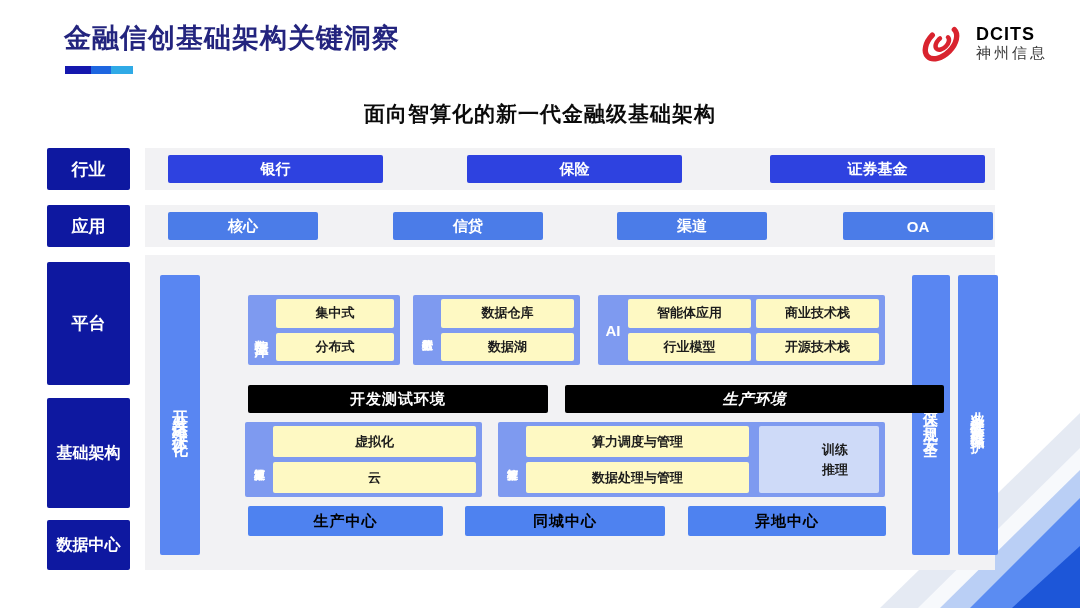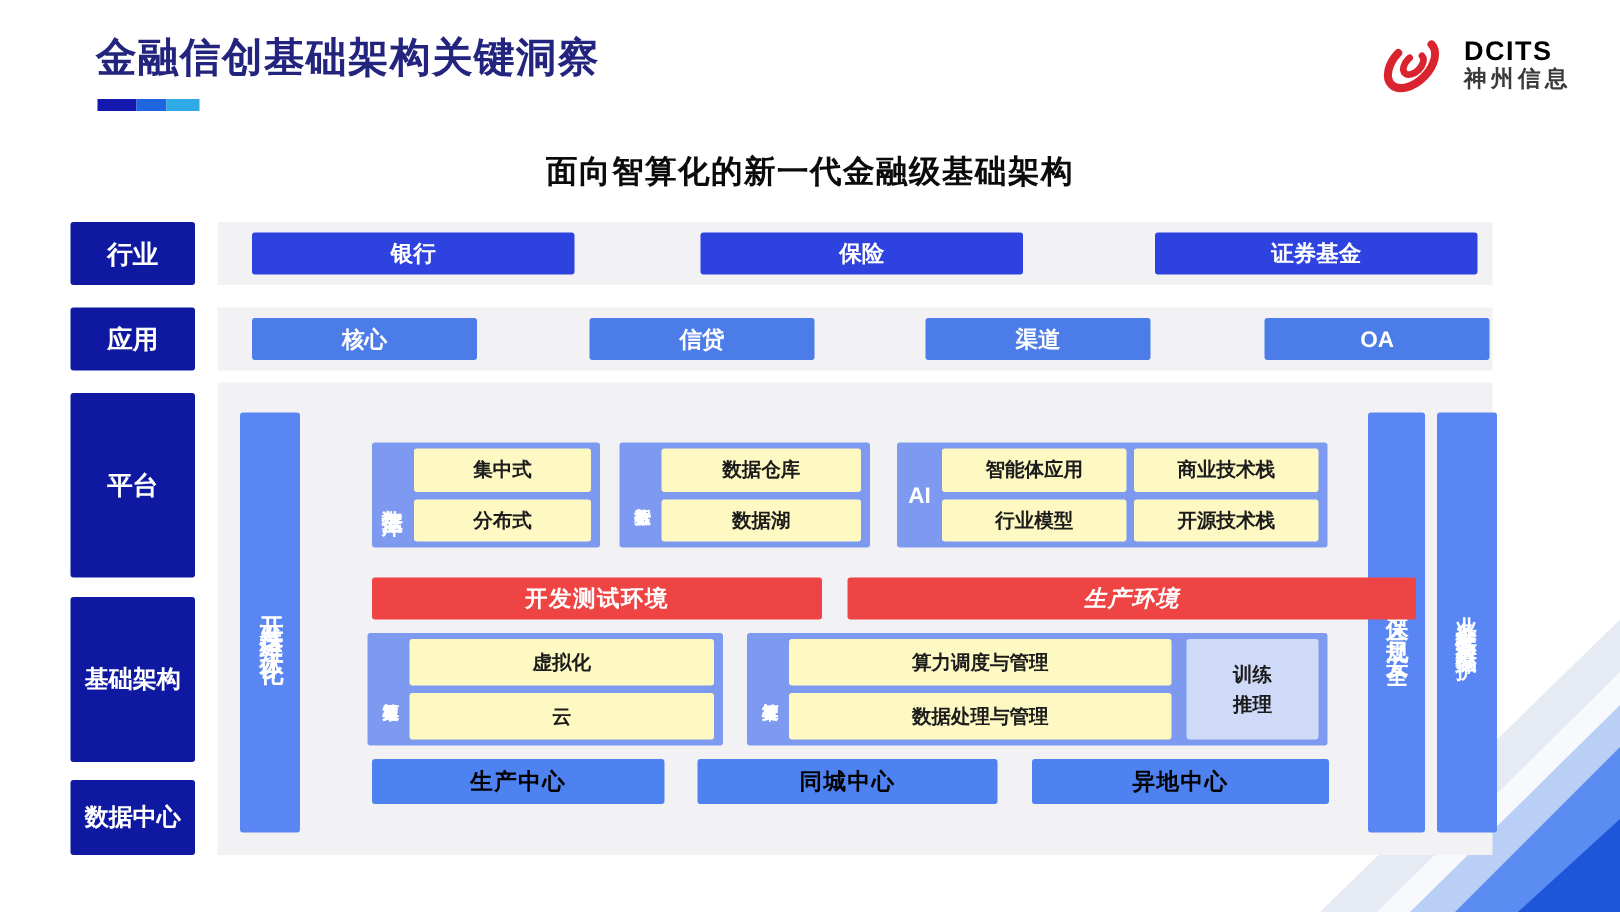--- a/index.html
+++ b/index.html
@@ -5,21 +5,21 @@
   html,body{margin:0;padding:0;}
   .page{position:relative;width:1080px;height:608px;background:#ffffff;overflow:hidden;
         font-family:"Liberation Sans","DejaVu Sans",sans-serif;}
   
   .title{position:absolute;left:64px;top:20px;font-size:27px;font-weight:bold;color:#23247e;letter-spacing:1px;}
   .title-underline{position:absolute;left:65px;top:66px;height:8px;display:flex;}
   .u1{width:26px;background:#1518ae;} .u2{width:20px;background:#1e66e0;} .u3{width:22px;background:#30aae6;}
   .logo{position:absolute;right:32px;top:16px;display:flex;align-items:center;gap:8px;}
   .logo-text{display:flex;flex-direction:column;line-height:1.1;}
   .logo-en{color:#000000;font-size:18px;font-weight:bold;letter-spacing:1px;}
-  .logo-cn{color:#3a3a3a;font-size:15px;font-weight:bold;letter-spacing:3px;}
+  .logo-cn{color:#3a3a3a;font-size:15px;font-weight:normal;letter-spacing:3px;}
   .diagram-title{position:absolute;left:0;top:100px;width:1080px;text-align:center;
                  font-size:21px;font-weight:bold;color:#0b0b0b;letter-spacing:1px;}
   
   .deco{position:absolute;right:0;bottom:0;}
   
   .rowlabel{position:absolute;left:47px;width:83px;background:#0e18a0;color:#fff;font-weight:bold;
             display:flex;align-items:center;justify-content:center;border-radius:2px;}
   .l-industry{top:148px;height:42px;font-size:17px;}
   .l-app{top:205px;height:42px;font-size:17px;}
   .l-platform{top:262px;height:123px;font-size:17px;}
@@ -47,30 +47,30 @@
   .gl3{font-size:14px;letter-spacing:1px;}
   .gl4{font-size:11px;letter-spacing:0;}
   .glh{font-size:15px;flex:0 0 30px;}
   .gcol{flex:1;display:flex;flex-direction:column;gap:5px;margin:4px 6px 4px 0;}
   .chip{flex:1;background:#fef9c3;color:#1c1c1c;font-weight:bold;font-size:13px;border-radius:2px;
         display:flex;align-items:center;justify-content:center;}
   .g-db{left:103px;top:40px;width:152px;height:70px;}
   .g-ana{left:268px;top:40px;width:167px;height:70px;}
   .g-ai{left:453px;top:40px;width:287px;height:70px;}
   .ggrid{flex:1;display:grid;grid-template-columns:1fr 1fr;gap:5px;margin:4px 6px 4px 0;}
-  .env{position:absolute;top:130px;height:28px;background:#ef4444;color:#fff;font-weight:bold;font-size:15px;
+  .env{position:absolute;top:130px;height:28px;background:#000000;color:#fff;font-weight:bold;font-size:15px;
        display:flex;align-items:center;justify-content:center;border-radius:2px;letter-spacing:1px;}
   .env1{left:103px;width:300px;}
   .env2{left:420px;width:379px;font-style:italic;}
   .g-gen{left:100px;top:167px;width:237px;height:75px;}
   .g-int{left:353px;top:167px;width:387px;height:75px;}
   .grow{flex:1;display:flex;gap:10px;margin:4px 6px 4px 0;}
   .grow .gcol2{flex:1;display:flex;flex-direction:column;gap:5px;}
   .sidebox{flex:0 0 88px;background:#cedaf8;color:#1c1c1c;font-weight:bold;font-size:13px;border-radius:2px;
-           display:flex;align-items:center;justify-content:center;text-align:center;line-height:1.5;}
+           display:flex;align-items:center;justify-content:center;text-align:center;line-height:1.5;padding-left:32px;}
   .sidebox span{display:inline-block;width:30px;word-break:break-all;}
   .dc{position:absolute;top:251px;height:30px;background:#4e82f0;color:#000000;font-weight:bold;font-size:15px;
       display:flex;align-items:center;justify-content:center;border-radius:2px;letter-spacing:1px;}
   .dc1{left:103px;width:195px;}
   .dc2{left:320px;width:200px;}
   .dc3{left:543px;width:198px;}
 </style>
 </head>
 <body>
 

